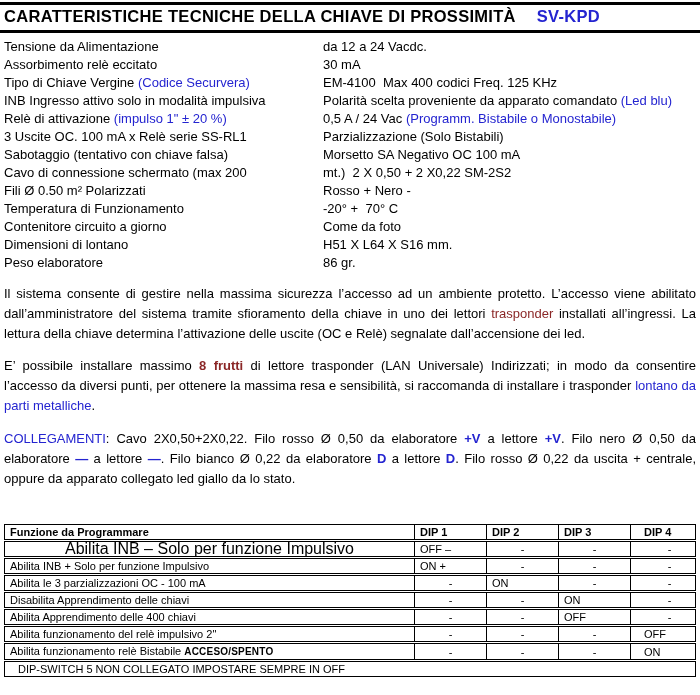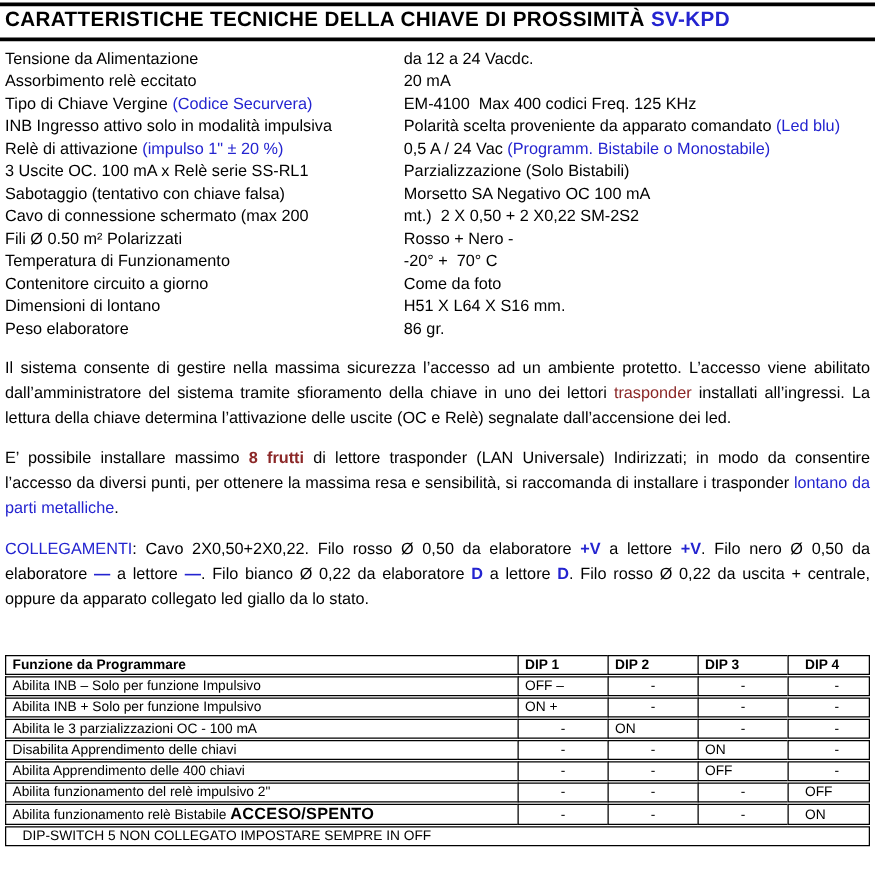--- a/index.html
+++ b/index.html
@@ -7,21 +7,21 @@
   html,body { margin:0; padding:0; }
   body {
     width:700px; height:695px; overflow:hidden; background:#fff; color:var(--ink);
     font-family:"Liberation Sans","DejaVu Sans",sans-serif;
   }
   .title-box {
     margin-top:2px; border-top:3px solid #000; border-bottom:3px solid #000;
     padding:2px 4px 4px; font-size:16.5px; font-weight:bold; letter-spacing:.3px;
     white-space:nowrap;
   }
-  .title-model { color:var(--blue); }
+  .title-model { color:var(--blue);margin-left:16px; }
   .specs { margin:5px 4px 0; font-size:13px; }
   .spec-row { display:flex; line-height:18px; }
   .spec-label { width:319px; flex:none; white-space:pre-wrap; }
   .spec-value { flex:1; white-space:pre-wrap; }
   .para { margin:12px 4px 0; font-size:13px; line-height:20px; text-align:justify; }
   .para.p3 { margin-top:13px; }
   .c-blue { color:var(--blue); }
   .c-red  { color:var(--red); }
   .seg-bold { font-weight:bold; }
   table.dip {
@@ -29,41 +29,41 @@
     border-collapse:separate; border-spacing:0 1px; font-size:11px;
   }
   table.dip th, table.dip td {
     border-top:1px solid #000; border-bottom:1px solid #000; border-left:1px solid #000;
     padding:1px 5px; line-height:12px; text-align:left; overflow:hidden; white-space:nowrap;
   }
   table.dip th:last-child, table.dip td:last-child { border-right:1px solid #000;padding-left:13px; }
   th.fn-head { text-align:center; font-weight:bold; }
   th.dip-head { font-weight:bold; }
   td.val.dash { text-align:center; padding:1px 0; }
-  tr.row-small td.fn { font-size:11px; }
-  .suffix { font-size:13px; font-weight:bold; letter-spacing:.2px; }
+  tr.row-small td.fn { font-size:16px;text-align:center; }
+  .suffix { font-size:10px; font-weight:bold; letter-spacing:.2px; }
   tfoot td { font-size:11px; }
 </style>
 </head>
 <body>
 
 <div class="page">
 
   <header class="title-box">
     <span>CARATTERISTICHE TECNICHE DELLA CHIAVE DI PROSSIMITÀ </span><span class="title-model">SV-KPD</span>
   </header>
 
   <section class="specs" id="specs">
       <div class="spec-row">
         <div class="spec-label">Tensione da Alimentazione</div>
         <div class="spec-value">da 12 a 24 Vacdc.</div>
       </div>
       <div class="spec-row">
         <div class="spec-label">Assorbimento relè eccitato</div>
-        <div class="spec-value">20 mA</div>
+        <div class="spec-value">30 mA</div>
       </div>
       <div class="spec-row">
         <div class="spec-label">Tipo di Chiave Vergine <span class="c-blue">(Codice Securvera)</span></div>
         <div class="spec-value">EM-4100  Max 400 codici Freq. 125 KHz</div>
       </div>
       <div class="spec-row">
         <div class="spec-label">INB Ingresso attivo solo in modalità impulsiva</div>
         <div class="spec-value">Polarità scelta proveniente da apparato comandato <span class="c-blue">(Led blu)</span></div>
       </div>
       <div class="spec-row">

